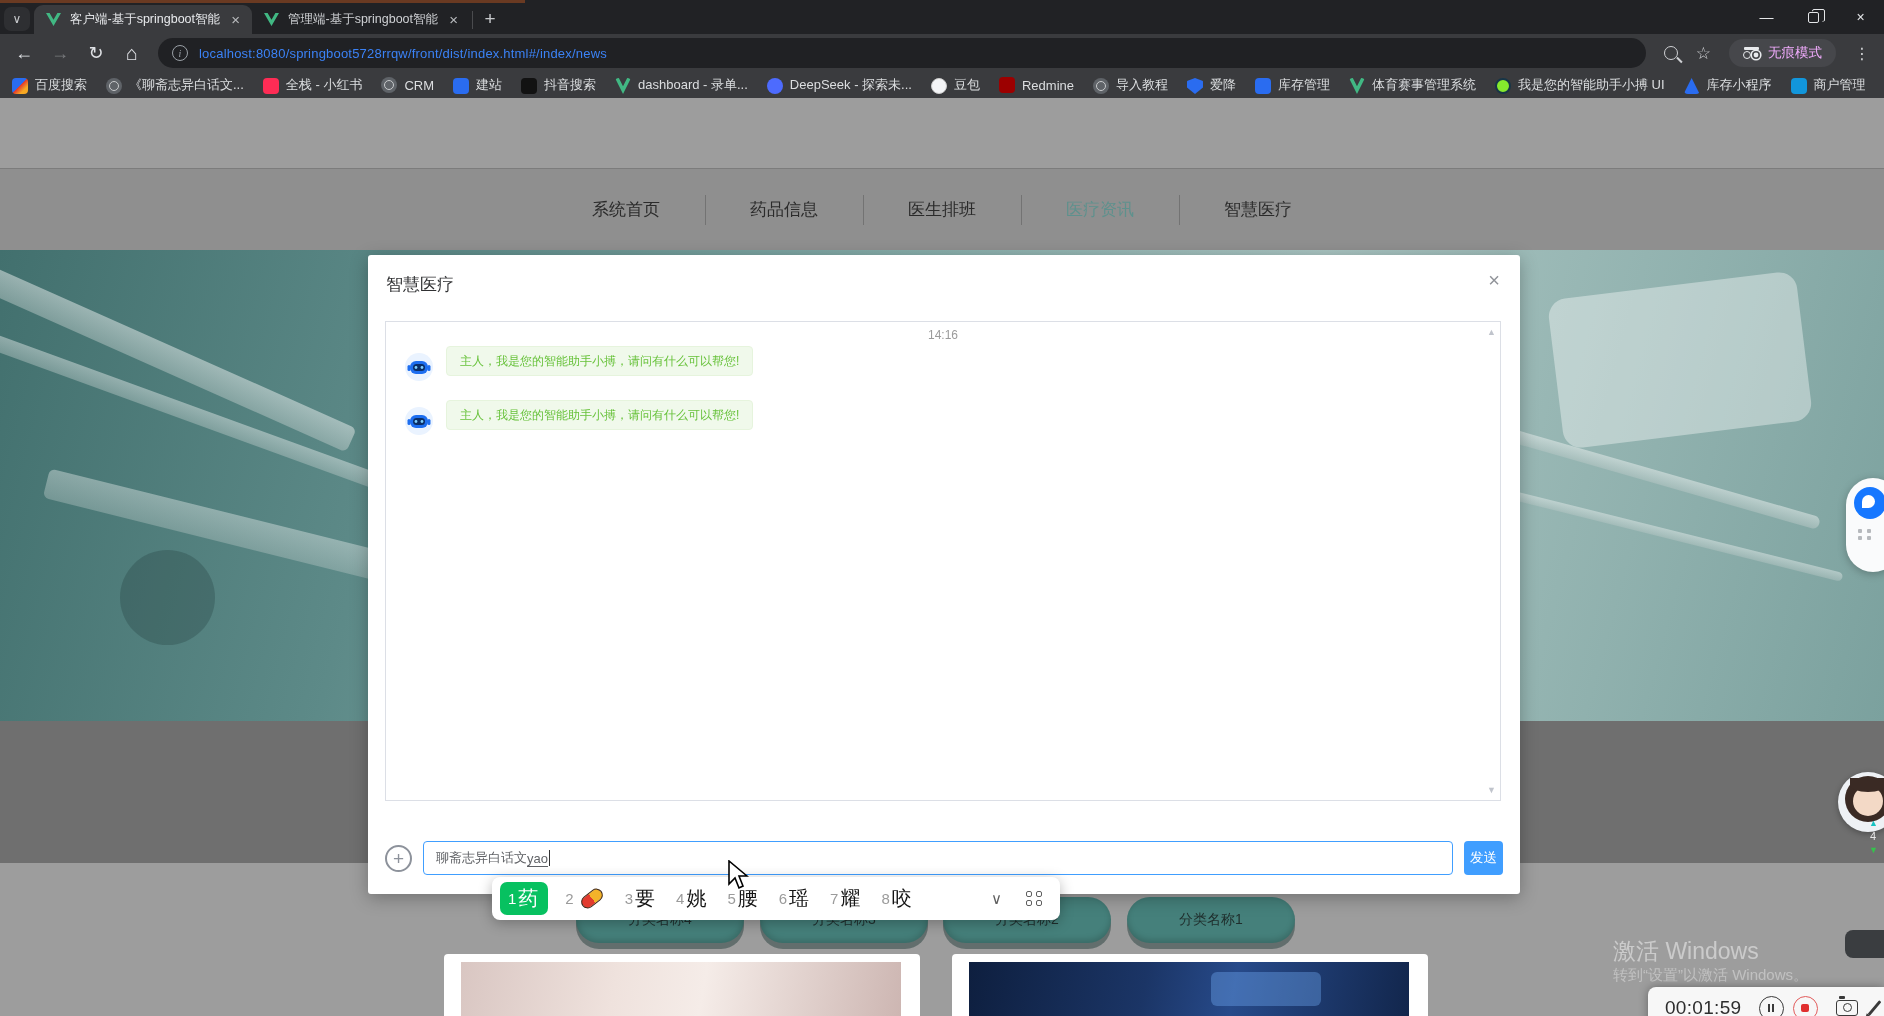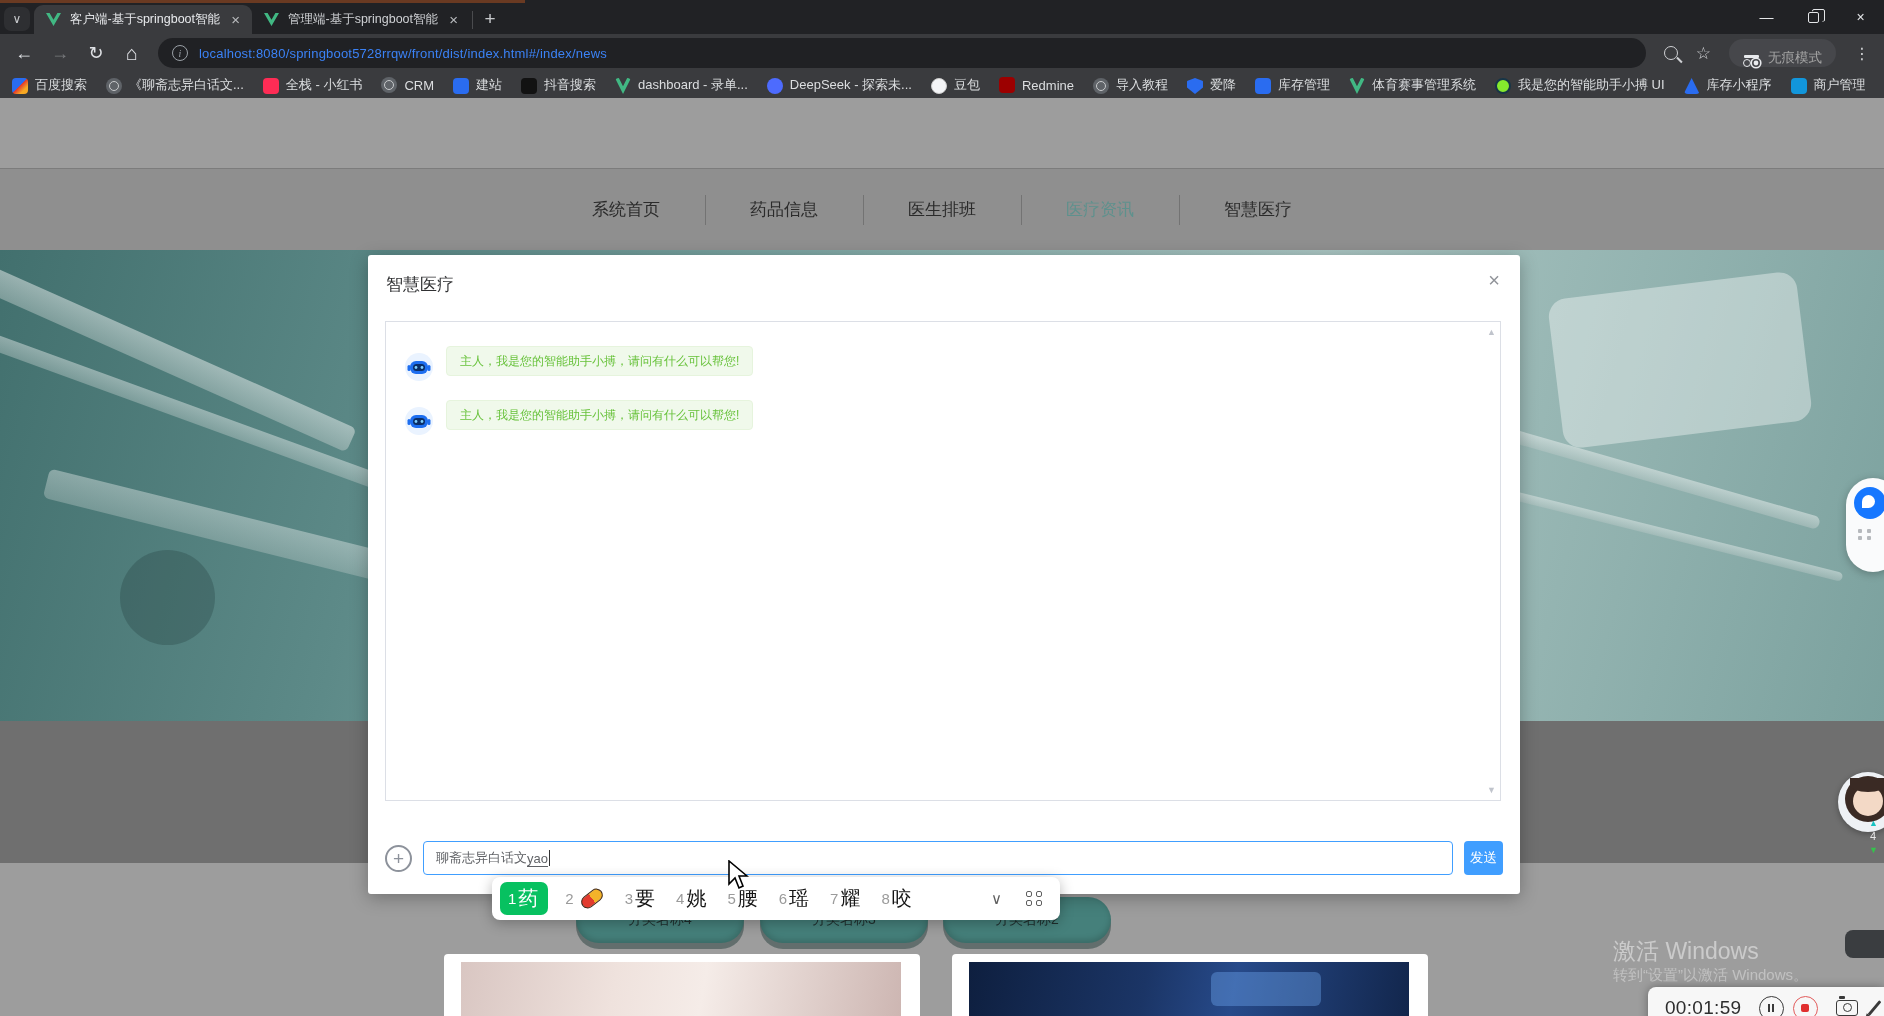--- a/index.html
+++ b/index.html
@@ -29,21 +29,21 @@
   .nav-ic{width:32px;height:32px;border-radius:50%;color:#dfe1e5;font-size:18px;display:flex;align-items:center;justify-content:center}
   .nav-ic.dim{color:#797b7e}
   .home-ic{font-size:20px}
   .addr{flex:1;height:30px;margin:0 6px;background:#202124;border-radius:15px;display:flex;align-items:center;padding:0 14px;gap:11px}
   .info-ic{width:16px;height:16px;border:1.5px solid #9aa0a6;border-radius:50%;color:#9aa0a6;font-size:10px;font-style:italic;
     display:flex;align-items:center;justify-content:center;font-family:"Liberation Serif",serif}
   .url-text{color:#3b82f6;font-size:13px;letter-spacing:.2px}
   .mag-ic{width:14px;height:14px;border:1.8px solid #cfd1d4;border-radius:50%;position:relative;margin:0 8px}
   .mag-ic::after{content:"";position:absolute;width:7px;height:1.8px;background:#cfd1d4;transform:rotate(45deg);right:-6px;bottom:-2px}
   .star-ic{color:#cfd1d4;font-size:17px;margin:0 6px}
-  .incog-pill{height:28px;border-radius:14px;background:#46474b;color:#a3a3a3;font-size:13.5px;display:flex;align-items:flex-end;gap:8px;padding:0 14px;margin:0 8px}
+  .incog-pill{height:28px;border-radius:14px;background:#46474b;color:#f0abfc;font-size:13.5px;display:flex;align-items:center;gap:8px;padding:0 14px;margin:0 8px}
   .spy-ic{display:inline-block;width:17px;height:12px;position:relative}
   .spy-ic::before{content:"";position:absolute;top:0;left:1px;right:1px;height:3px;background:#e8eaed;border-radius:1px}
   .spy-ic::after{content:"";position:absolute;bottom:0;left:0;width:6px;height:6px;border-radius:50%;border:1.6px solid #e8eaed;box-shadow:9px 0 0 -1.6px #e8eaed,9px 0 0 0 #46474b,9px 0 0 1.6px #e8eaed}
   .kebab{color:#cfd1d4;font-size:16px;margin:0 6px}
 
   .bookmarks{position:absolute;top:72px;left:0;right:0;height:26px;background:#3a3b3e;display:flex;align-items:center;padding:0 12px;gap:19px;overflow:hidden}
   .bm{display:flex;align-items:flex-end;gap:7px;white-space:nowrap;color:#dcdee0;font-size:13px;flex:0 0 auto}
   .bmi{width:16px;height:16px;border-radius:4px;flex:0 0 auto}
   .bmi-baidu{background:linear-gradient(135deg,#2a6cf0 50%,#e23b2e 50%,#f7a823 75%)}
   .bmi-globe{background:#5f6368;border-radius:50%;position:relative}
@@ -335,33 +335,35 @@
     <div class="streak st5"></div>
     <div class="blob"></div>
     <div class="tool-knob"></div>
   </div>
   <div class="band"></div>
   <div class="lower"></div>
 
   <div class="cat-btn cat0">分类名称4</div>
   <div class="cat-btn cat1">分类名称3</div>
   <div class="cat-btn cat2">分类名称2</div>
+  <div class="cat-btn cat3">分类名称1</div>
 
   <div class="card card-left">
       <div class="card-img img-pink"></div>
     </div>
   <div class="card card-right">
       <div class="card-img img-navy"></div>
     </div>
 
   <div class="modal">
     <div class="modal-title">智慧医疗</div>
     <div class="modal-close">×</div>
 
     <div class="chat-panel">
+      <div class="chat-time">14:16</div>
 
       <div class="msg-row msg0">
         <svg class="bot-avatar" viewBox="0 0 30 30">
           <circle cx="15" cy="15" r="14" fill="#eaf3ff"></circle>
           <rect x="6" y="9" width="18" height="13" rx="6" fill="#1d6ef0"></rect>
           <rect x="9" y="12" width="12" height="7" rx="3.5" fill="#0b2e66"></rect>
           <circle cx="12" cy="15.5" r="1.4" fill="#7fd0ff"></circle>
           <circle cx="18" cy="15.5" r="1.4" fill="#7fd0ff"></circle>
           <rect x="3.5" y="13" width="3" height="6" rx="1.5" fill="#1d6ef0"></rect>
           <rect x="23.5" y="13" width="3" height="6" rx="1.5" fill="#1d6ef0"></rect>

